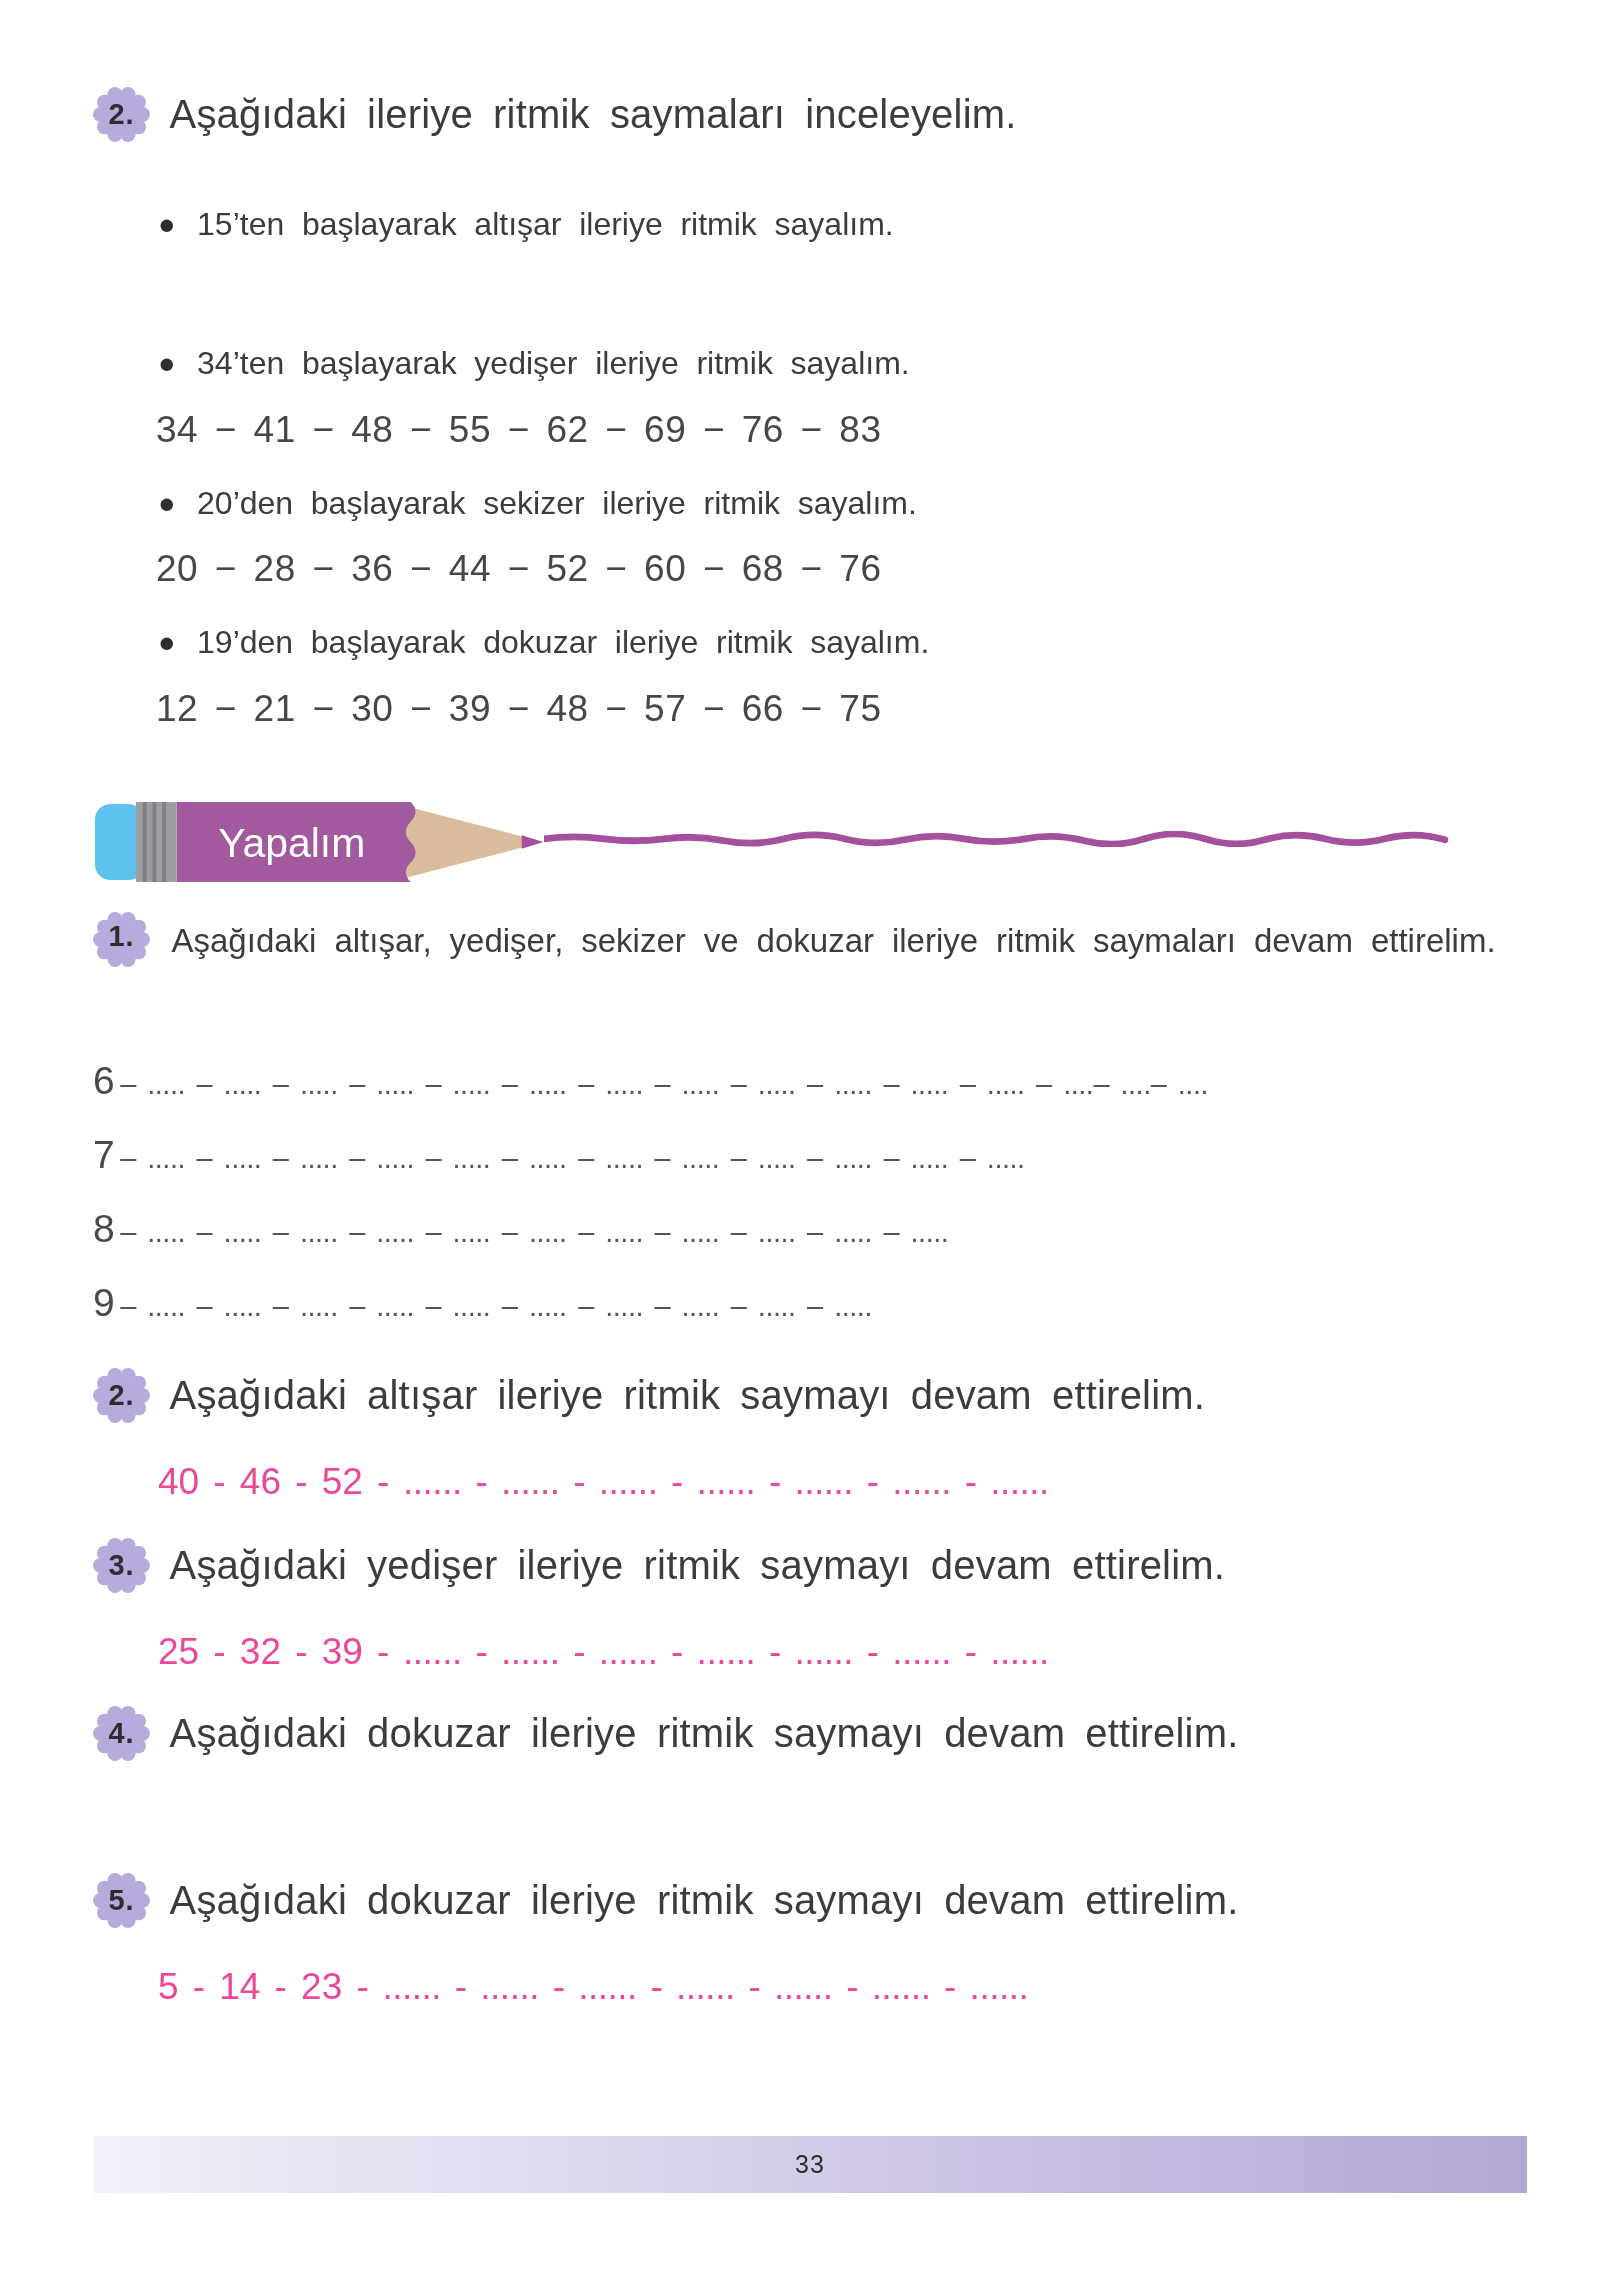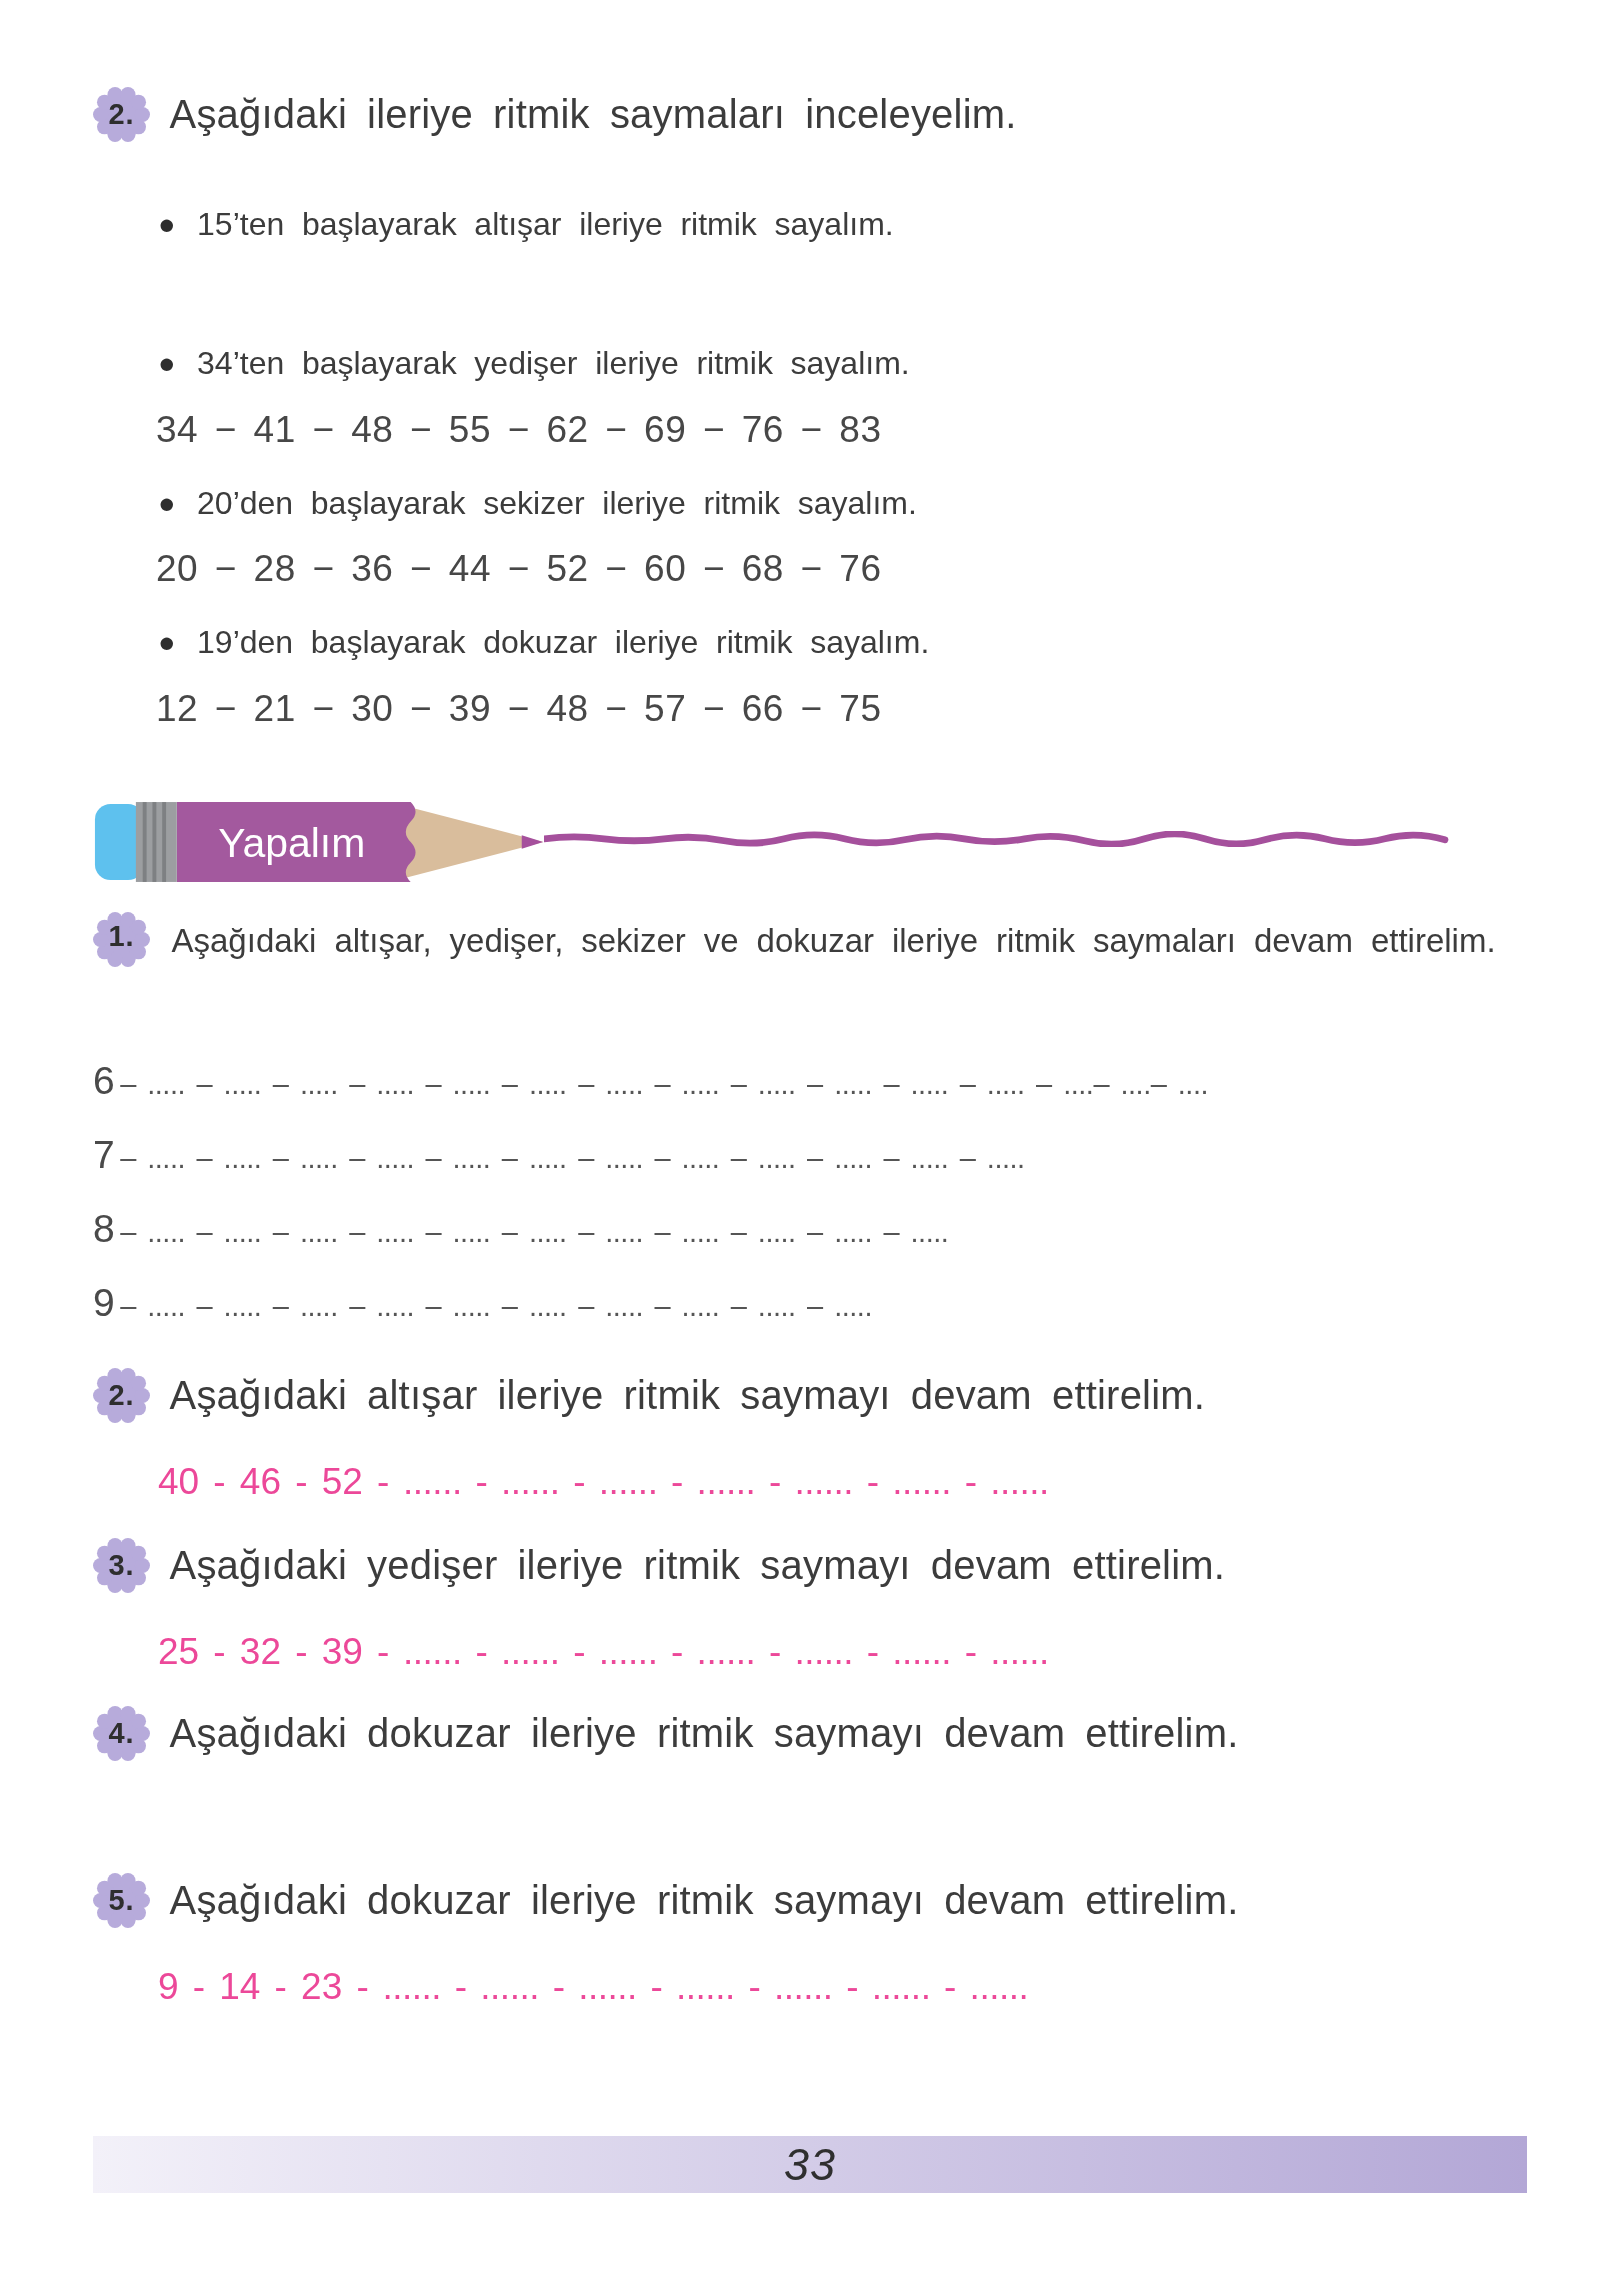--- a/index.html
+++ b/index.html
@@ -33,21 +33,21 @@
   .blank-row { left:93px; white-space:nowrap; color:#4a4a4a; }
   .blank-row .num { font-size:39px; letter-spacing:1px; }
   .blank-row .dots { font-size:29px; letter-spacing:-0.5px; word-spacing:3.9px; color:#555; }
   .ex-seq { left:158px; font-size:37px; color:#ec4899; word-spacing:3.9px; white-space:nowrap; }
   .ex-seq .dotted { letter-spacing:-0.5px; }
   .footer-bar {
     left:93px; top:2136px; width:1434px; height:57px;
     background:linear-gradient(to right,#f3f1f9,#b3a7d6);
     display:flex; align-items:center; justify-content:center;
   }
-  .footer-num { font-size:45px; color:#2f2f2f; letter-spacing:1px;font-style:italic; }
+  .footer-num { font-size:25px; color:#2f2f2f; letter-spacing:1px; }
 </style>
 </head>
 <body>
 
 <div class="page">
 
   <div class="abs q-head" style="top:86px;">
     <span class="badge-wrap">
       <svg width="57" height="57" viewBox="0 0 60 60">
         <g fill="#b7abdb">
@@ -237,21 +237,21 @@
             <circle cx="23.2" cy="9.1" r="8"></circle>
           <circle cx="36.8" cy="9.1" r="8"></circle>
             <circle cx="47.8" cy="17.1" r="8"></circle>
         </g>
       </svg>
       <span class="badge-num">5.</span>
     </span>
     <span class="q-title">Aşağıdaki dokuzar ileriye ritmik saymayı devam ettirelim.</span>
   </div>
   <div class="abs ex-seq" style="top:1966px;">
-    <span>9 - 14 - 23 -</span><span class="dotted"> ...... - ...... - ...... - ...... - ...... - ...... - ......</span>
+    <span>5 - 14 - 23 -</span><span class="dotted"> ...... - ...... - ...... - ...... - ...... - ...... - ......</span>
   </div>
 
   <div class="abs footer-bar">
     <span class="footer-num">33</span>
   </div>
 
 </div>
 
 
 </body></html>

